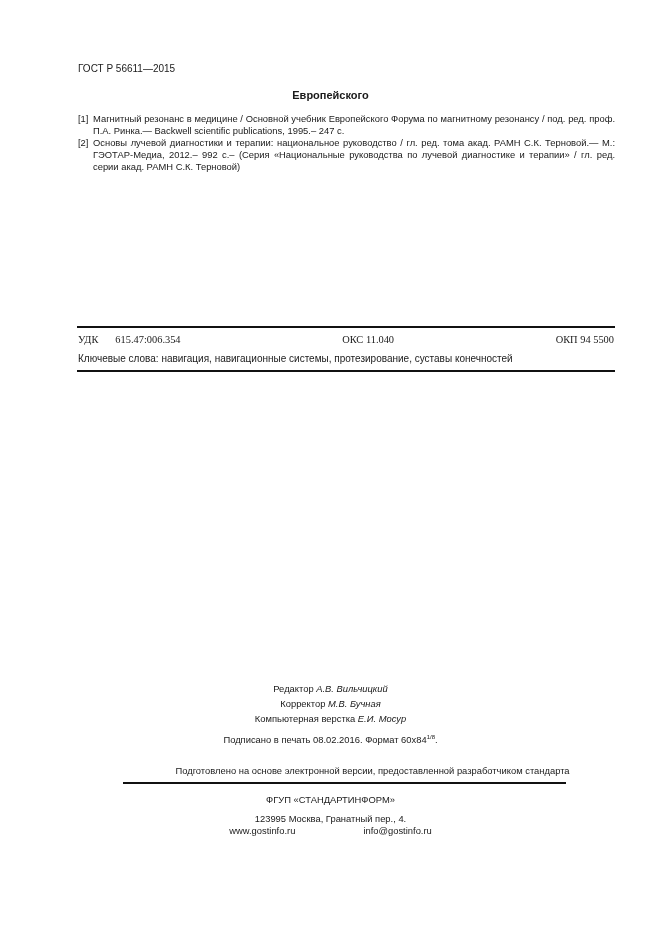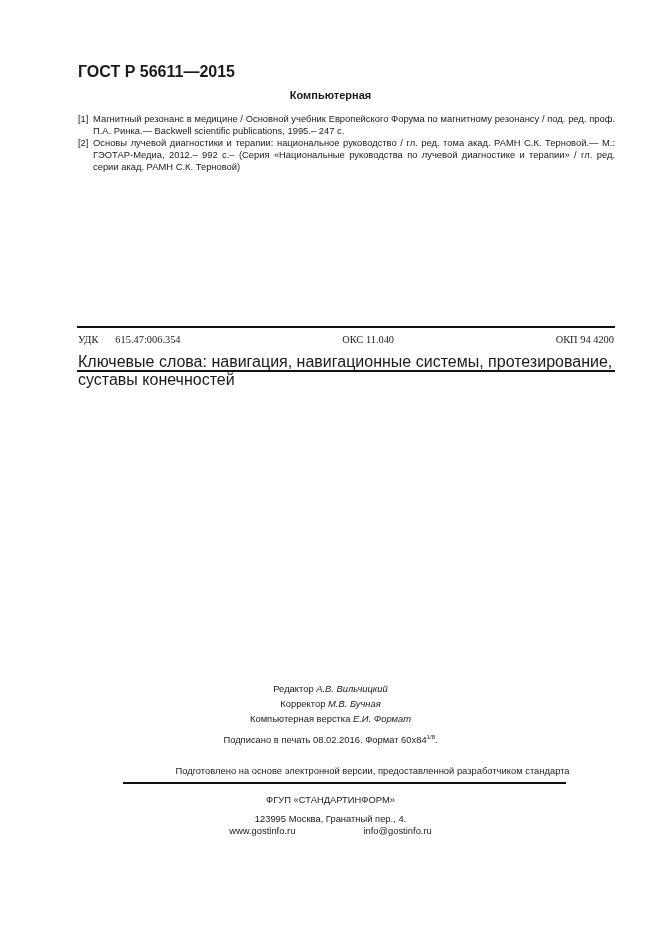--- a/index.html
+++ b/index.html
@@ -1,72 +1,72 @@
 <!DOCTYPE html>
 <html><head>
 <meta charset="utf-8">
 <style>
   html, body { margin: 0; padding: 0; background: #ffffff; }
   body { width: 661px; height: 935px; position: relative; overflow: hidden;
          font-family: "Liberation Sans", sans-serif; color: #1a1a1a; }
   .abs { position: absolute; }
-  .code { left: 78px; top: 63px; font-size: 16px; font-weight: bold; }
+  .code { left: 78px; top: 63px; font-size: 10px; font-weight: normal; }
   .bib-title { left: 0; width: 661px; top: 89px; text-align: center; font-size: 11px; font-weight: bold; }
   .refs { left: 78px; width: 537px; top: 113px; font-size: 9.4px; line-height: 12px; }
   .ref { display: flex; margin-bottom: 0; }
   .ref-num { width: 15px; flex: none; }
   .ref-text { flex: 1; text-align: justify; }
   .rule { background: #111; height: 2px; }
   .rule-top { left: 77px; width: 538px; top: 326px; }
   .rule-bot { left: 77px; width: 538px; top: 370px; }
   .class-row { left: 78px; width: 536px; top: 334px; font-size: 10.4px; display: flex; justify-content: space-between; font-family: Liberation Serif, serif; }
   .class-row .udk-label { margin-right: 17px; }
-  .keywords { left: 78px; top: 353px; font-size: 16px; }
+  .keywords { left: 78px; top: 353px; font-size: 10px; }
   .imprint { left: 0; width: 661px; text-align: center; font-size: 9.4px; }
   .imprint i { font-style: italic; }
   .rule-foot { left: 123px; width: 443px; top: 782px; }
   .addr-line { display: flex; justify-content: center; gap: 68px; }
   sup.frac { font-size: 6px; }
 </style>
 </head>
 <body>
 
 <div class="abs code">ГОСТ Р 56611—2015</div>
 
-<div class="abs bib-title">Компьютерная</div>
+<div class="abs bib-title">Европейского</div>
 
 <div class="abs refs">
   <div class="ref">
     <span class="ref-num">[1]</span>
     <span class="ref-text">Магнитный резонанс в медицине / Основной учебник Европейского Форума по магнитному резонансу / под. ред. проф. П.А. Ринка.— Backwell scientific publications, 1995.– 247 с.</span>
   </div>
   <div class="ref">
     <span class="ref-num">[2]</span>
     <span class="ref-text">Основы лучевой диагностики и терапии: национальное руководство / гл. ред. тома  акад. РАМН С.К. Терновой.— М.: ГЭОТАР-Медиа, 2012.– 992 с.– (Серия «Национальные руководства по лучевой диагностике и терапии» / гл. ред. серии  акад. РАМН С.К. Терновой)</span>
   </div>
 </div>
 
 <div class="abs rule rule-top"></div>
 
 <div class="abs class-row">
   <span>
     <span class="udk-label">УДК</span><span>615.47:006.354</span>
   </span>
   <span>ОКС 11.040</span>
-  <span>ОКП 94 4200</span>
+  <span>ОКП 94 5500</span>
 </div>
 
 <div class="abs keywords">Ключевые слова: навигация, навигационные системы, протезирование, суставы конечностей</div>
 
 <div class="abs rule rule-bot"></div>
 
 <div class="abs imprint" style="top:681px; line-height:15px;">
   <div><span>Редактор</span> <i>А.В. Вильчицкий</i></div>
   <div><span>Корректор</span> <i>М.В. Бучная</i></div>
-  <div><span>Компьютерная верстка</span> <i>Е.И. Формат</i></div>
+  <div><span>Компьютерная верстка</span> <i>Е.И. Мосур</i></div>
 </div>
 
 <div class="abs imprint" style="top:731px; line-height:12px;">
   <div><span>Подписано в печать 08.02.2016.   Формат 60x84</span><sup class="frac">1/8</sup>.</div>
 </div>
 
 <div class="abs imprint" style="top:765px;margin-left:42px;">Подготовлено на основе электронной версии, предоставленной разработчиком стандарта</div>
 
 <div class="abs rule rule-foot"></div>
 

